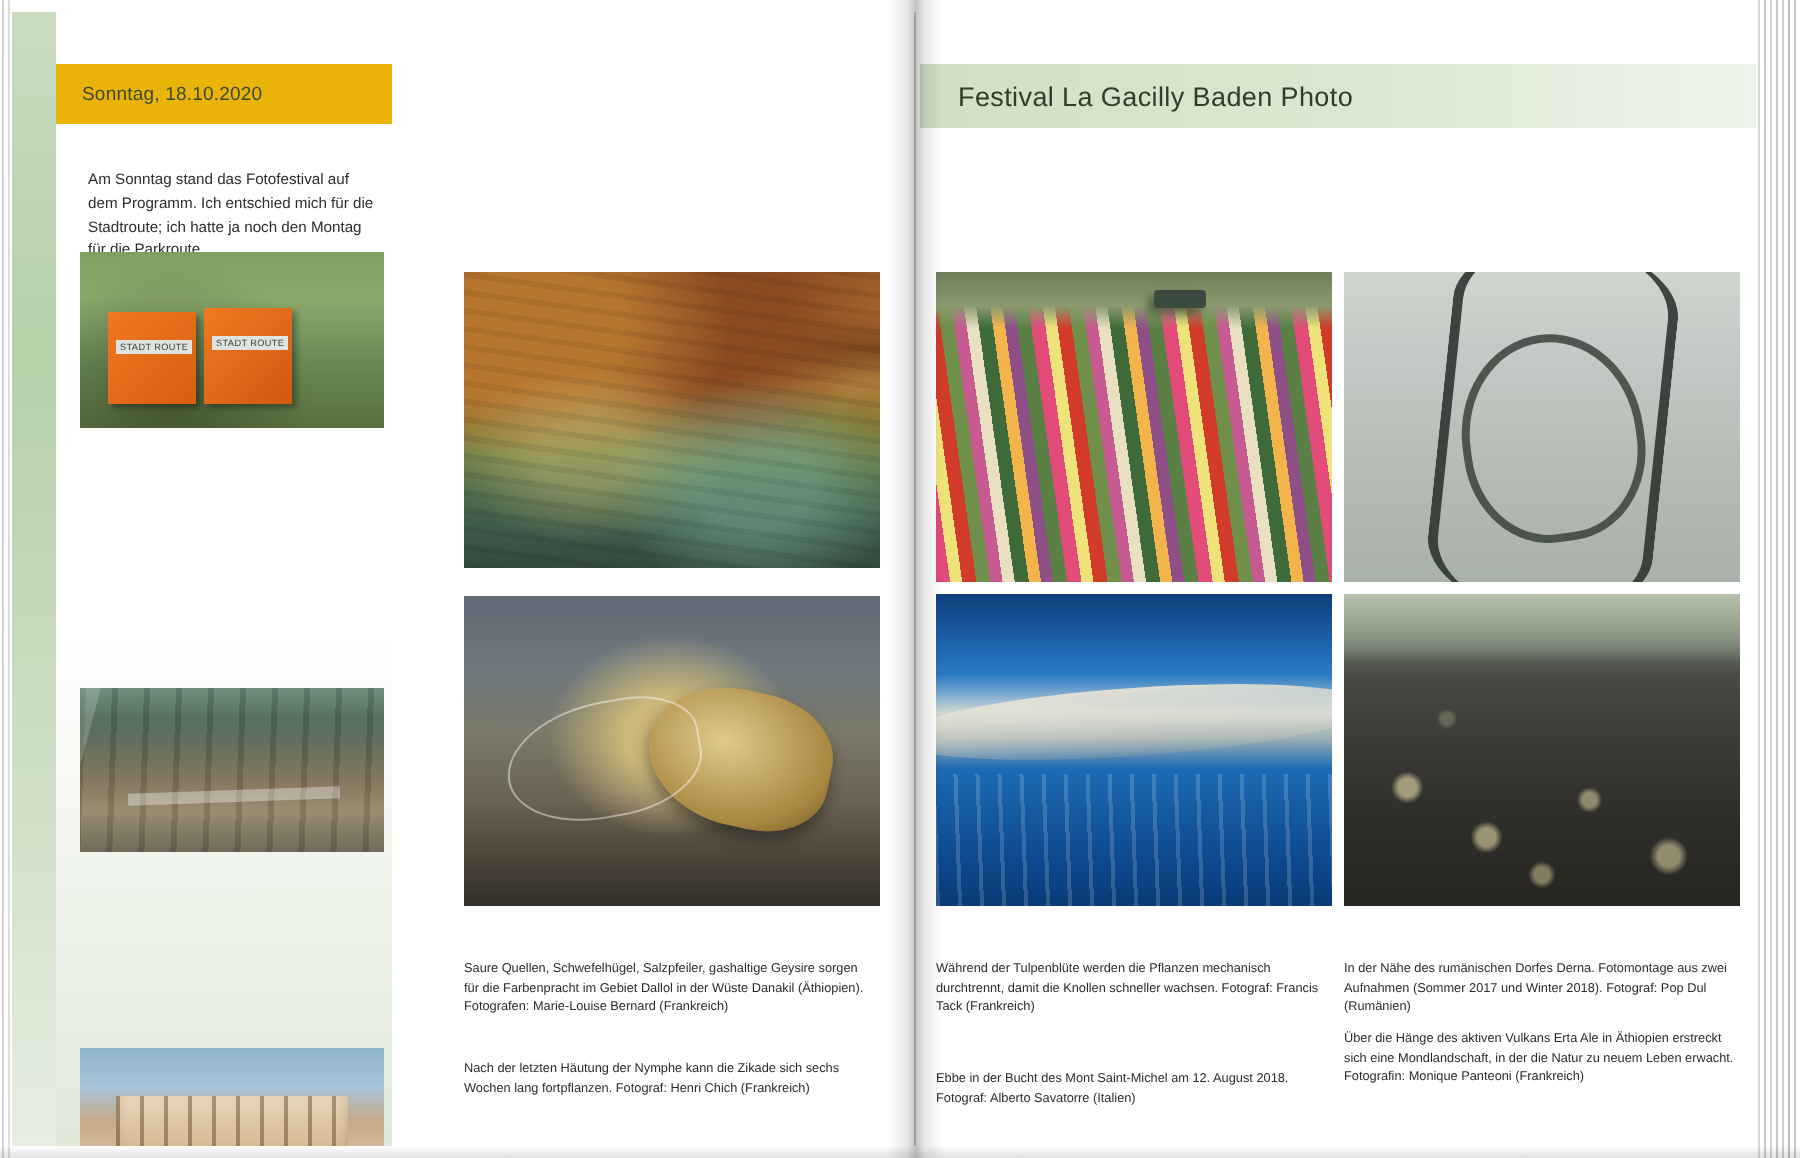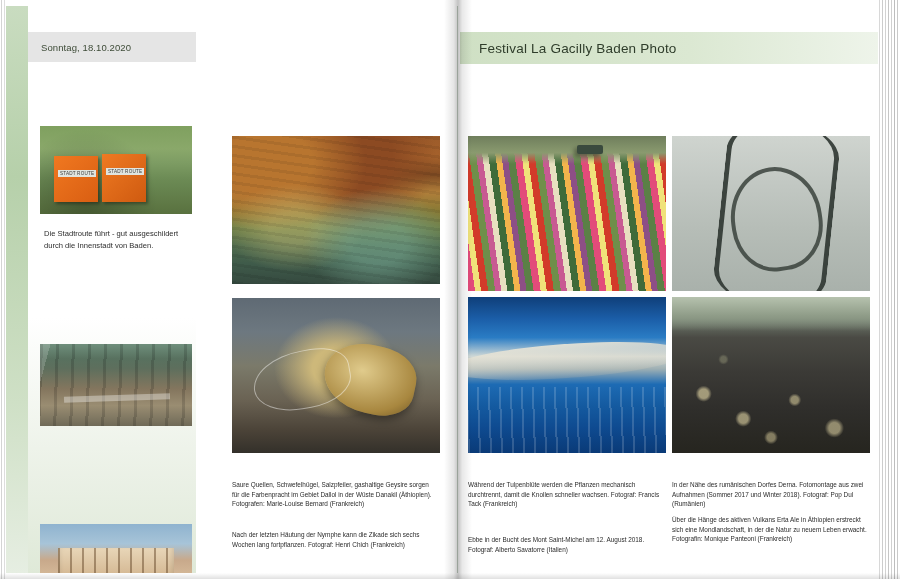--- a/index.html
+++ b/index.html
@@ -97,21 +97,21 @@
   .left-col {
     position: absolute;
     left: 22px; top: 0;
     width: 168px; height: 567px;
     background: linear-gradient(to bottom, #ffffff 0%, #ffffff 55%, #eef3ea 78%, #dfe9d8 100%);
   }
   .date-bar {
     position: absolute;
     left: 22px; top: 26px;
     width: 168px; height: 30px;
-    background: #e5e5e5;
+    background: #eab308;
     display: flex;
     align-items: center;
   }
   .date-bar span {
     font-size: 9.5px;
     color: #3c4a36;
     padding-left: 13px;
     letter-spacing: 0.1px;
   }
   .left-para {
@@ -471,27 +471,27 @@
 
   <div class="page-left">
 
     <div class="left-green-band"></div>
     <div class="left-col"></div>
 
     <div class="date-bar">
       <span>Sonntag, 18.10.2020</span>
     </div>
 
+    <div class="left-para left-para-1">Am Sonntag stand das Fotofestival auf dem Programm. Ich entschied mich für die Stadtroute; ich hatte ja noch den Montag für die Parkroute.</div>
 
     <div class="left-photo lp1 art-bin">
       <span class="lbl lbl1">STADT ROUTE</span>
       <span class="lbl lbl2">STADT ROUTE</span>
     </div>
 
-    <div class="left-para left-para-2">Die Stadtroute führt - gut ausgeschildert durch die Innenstadt von Baden.</div>
 
     <div class="left-photo lp2 art-street"></div>
     <div class="left-photo lp3 art-building"></div>
 
     <div class="left-main">
       <div class="img-main-1">
         <div class="art-danakil"></div>
       </div>
       <div class="img-main-2">
         <div class="art-cicada"></div>

